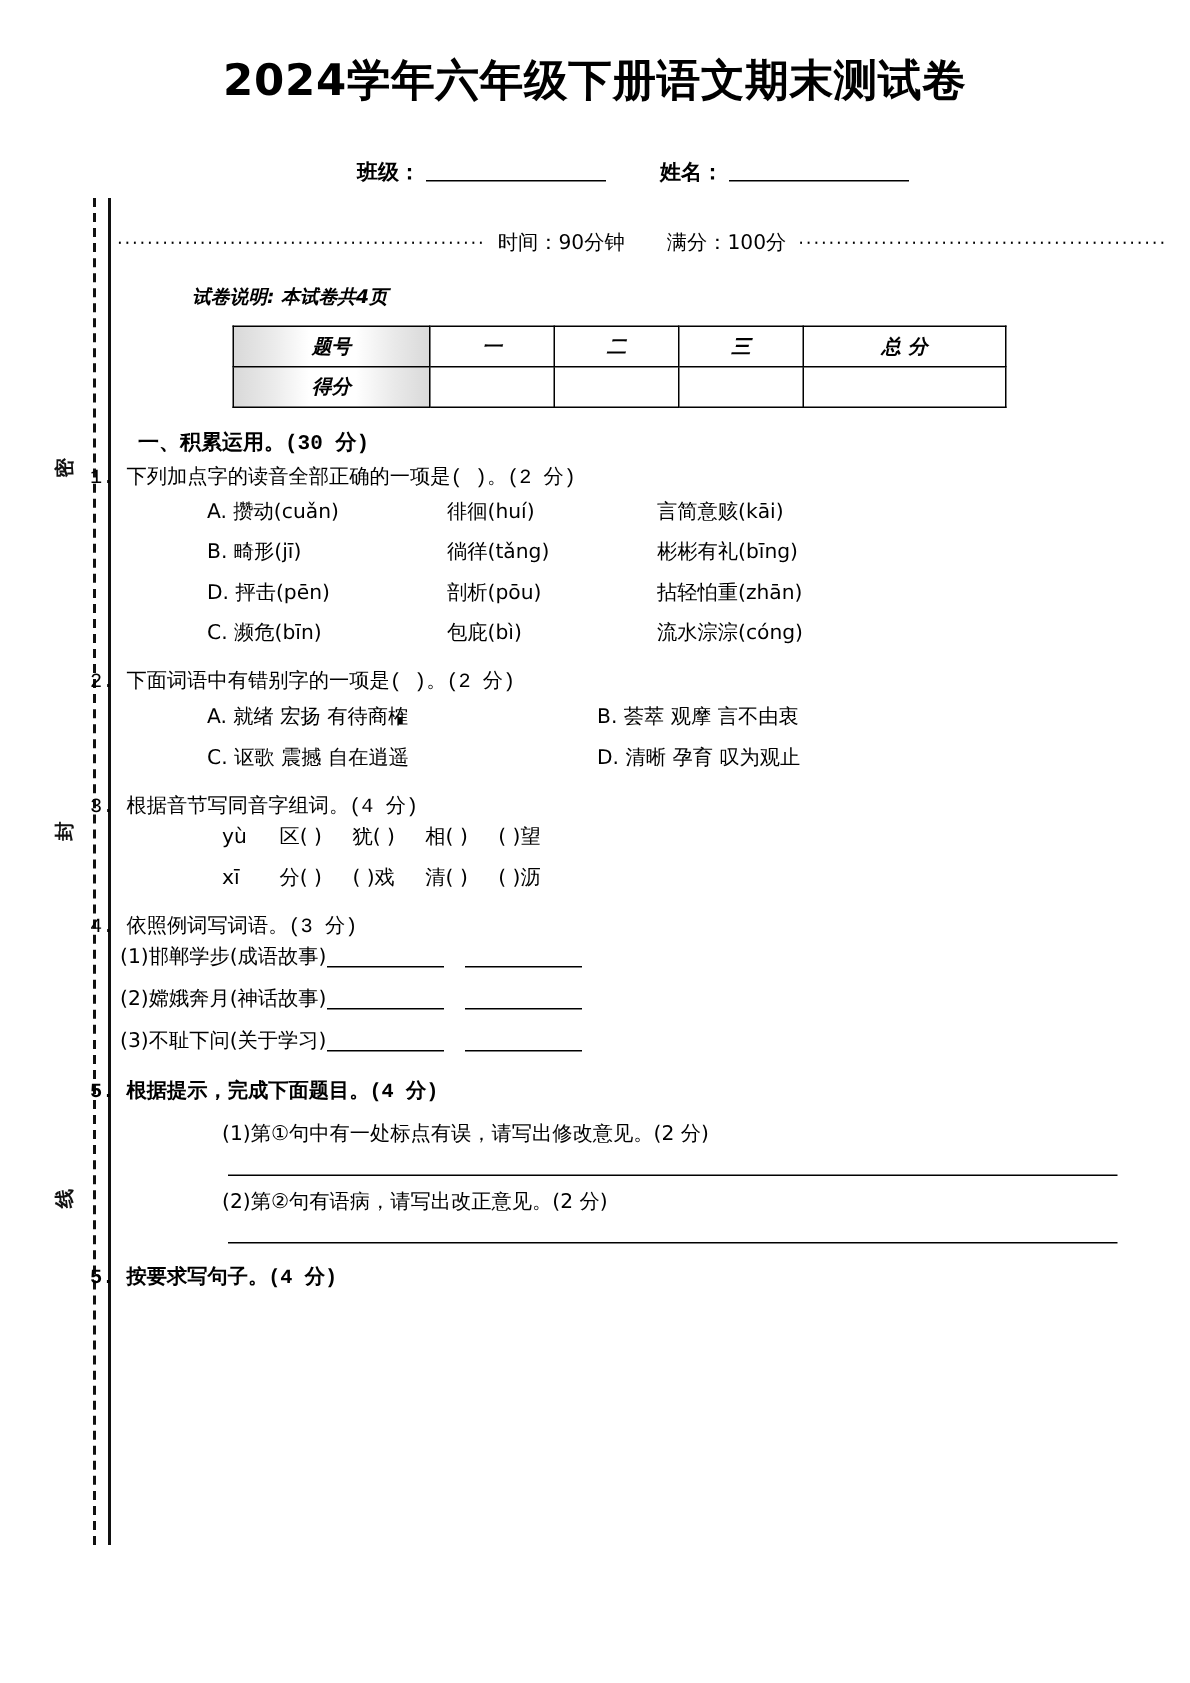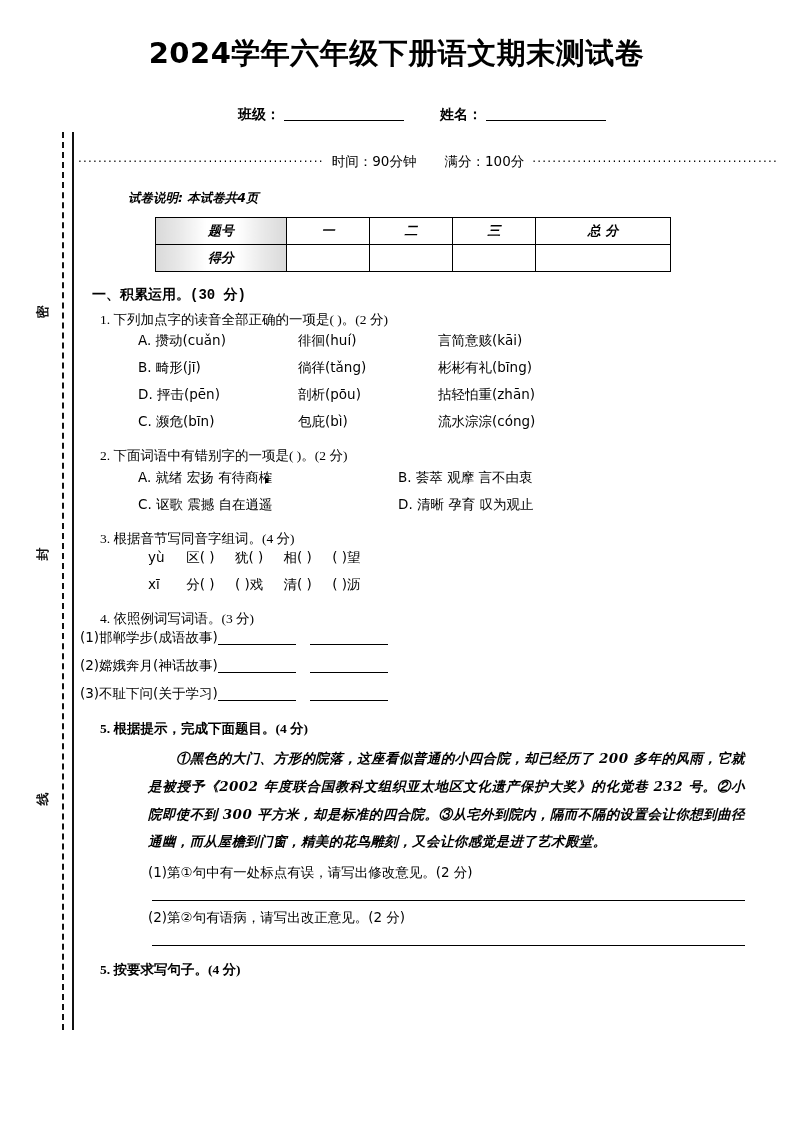--- a/index.html
+++ b/index.html
@@ -162,23 +162,23 @@
     width: 793px;
   }
   .sec-title {
     margin-left: 92px;
     font-family: Liberation Mono, monospace;
     font-size: 14px;
     font-weight: bold;
     margin-bottom: 4px;
   }
   .q {
-    font-family: Liberation Serif, serif;
-    font-size: 13.5px;
-    margin-left: 100px;
+    font-family: Liberation Mono, monospace;
+    font-size: 13.5px;
+    margin-left: 60px;
     margin-top: 6px;
     line-height: 1.5;
   }
   .q.bold { font-weight: bold; }
   .opts {
     margin-left: 138px;
     margin-top: 2px;
     font-family: "DejaVu Sans", sans-serif;
     font-size: 13.5px;
   }
@@ -371,21 +371,20 @@
     <span>(1)邯郸学步(成语故事)</span><span class="ul"></span><span class="ul"></span>
   </div>
   <div class="fill-row">
     <span>(2)嫦娥奔月(神话故事)</span><span class="ul"></span><span class="ul"></span>
   </div>
   <div class="fill-row">
     <span>(3)不耻下问(关于学习)</span><span class="ul"></span><span class="ul"></span>
   </div>
 
   <div class="q bold">5. 根据提示，完成下面题目。(4 分)</div>
-  <div class="passage">①黑色的大门、方形的院落，这座看似普通的小四合院，却已经历了 200 多年的风雨，它就是被授予《2002 年度联合国教科文组织亚太地区文化遗产保护大奖》的化觉巷 232 号。②小院即使不到 300 平方米，却是标准的四合院。③从宅外到院内，隔而不隔的设置会让你想到曲径通幽，而从屋檐到门窗，精美的花鸟雕刻，又会让你感觉是进了艺术殿堂。</div>
   <div class="sub-q">(1)第①句中有一处标点有误，请写出修改意见。(2 分)</div>
   <div class="answer-rule"></div>
   <div class="sub-q">(2)第②句有语病，请写出改正意见。(2 分)</div>
   <div class="answer-rule"></div>
 
   <div class="q bold" style="margin-top:14px;">5. 按要求写句子。(4 分)</div>
 
 </div>
 
 </body></html>

